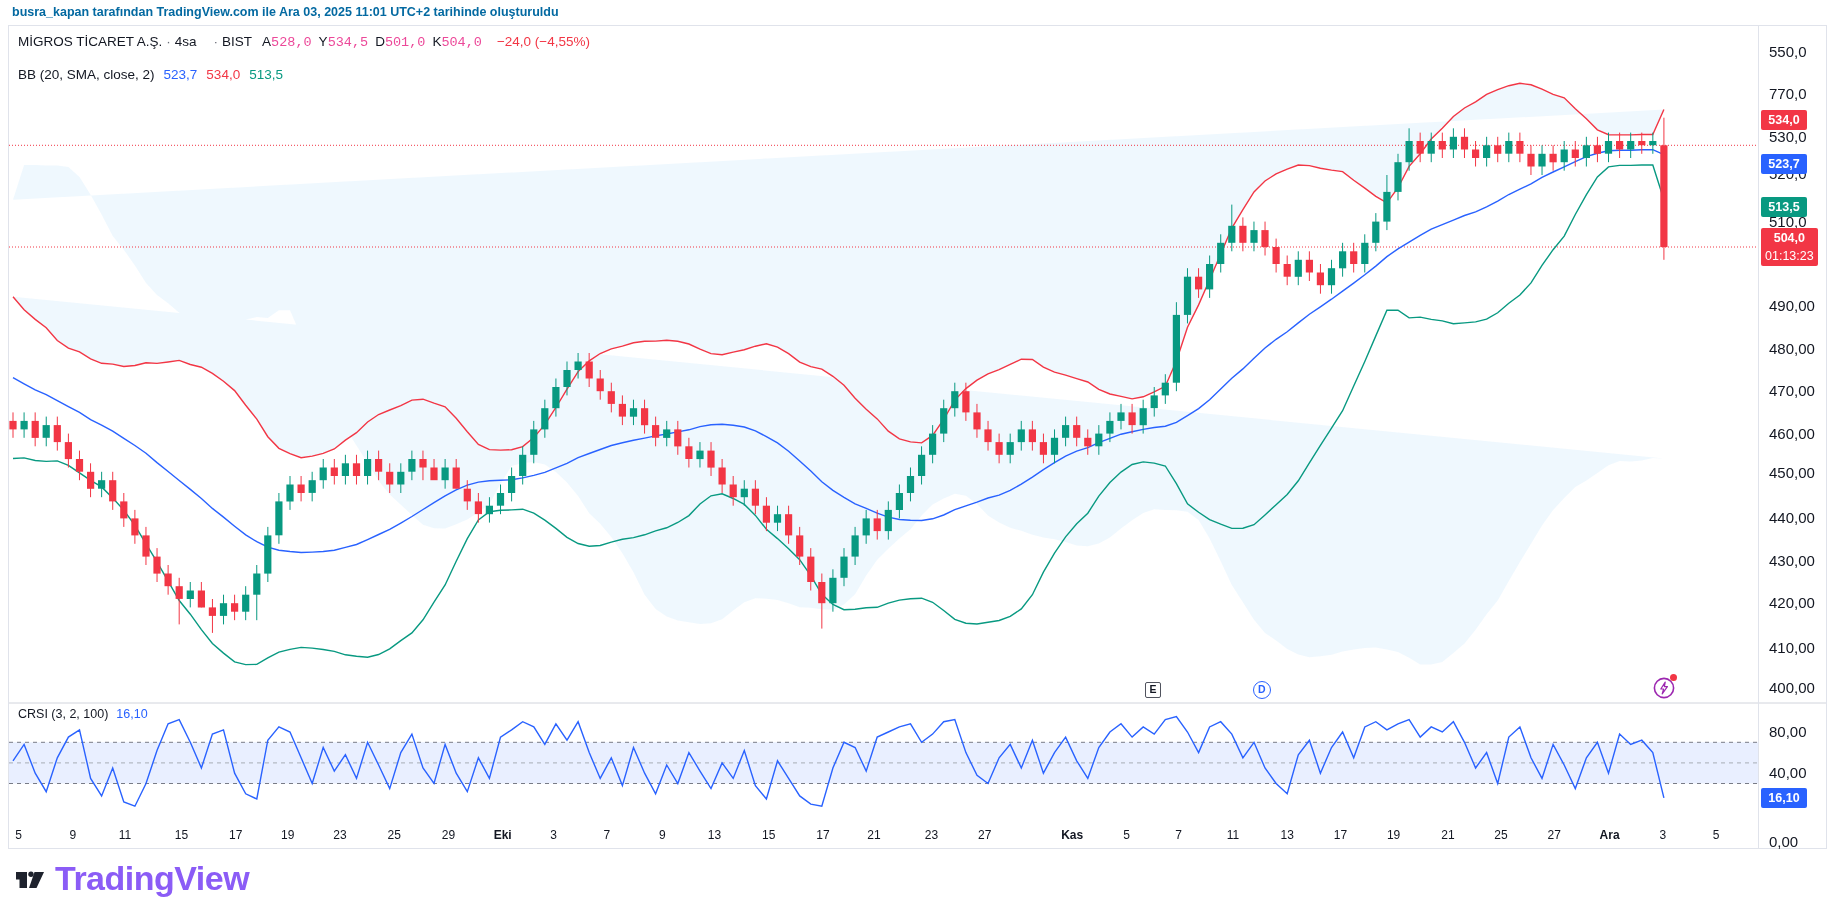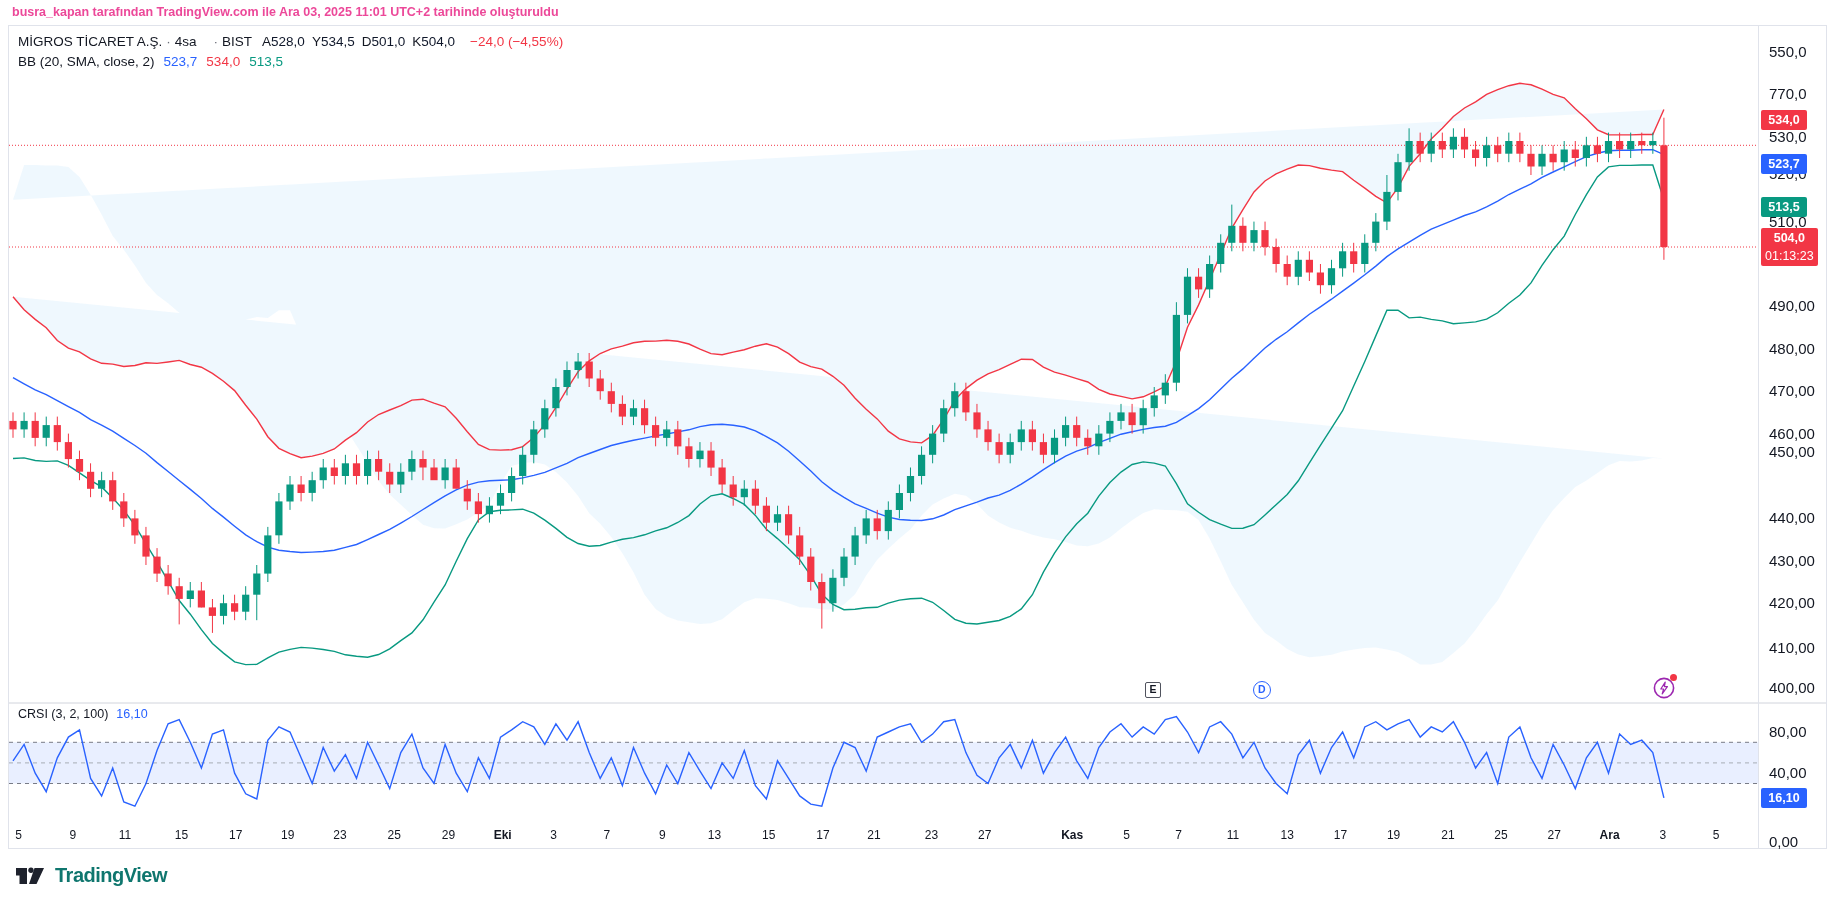--- a/index.html
+++ b/index.html
@@ -4,40 +4,40 @@
 <style>
   html,body{margin:0;padding:0;}
   body{
     width:1835px;height:909px;position:relative;overflow:hidden;
     background:#ffffff;color:#131722;
     font-family:"Liberation Sans","DejaVu Sans",sans-serif;
     -webkit-font-smoothing:antialiased;
   }
   .attribution{
     position:absolute;left:12px;top:5px;
-    font-size:12.5px;font-weight:700;color:#ec4899;white-space:nowrap;
+    font-size:12.5px;font-weight:700;color:#0369a1;white-space:nowrap;
   }
   .frame{
     position:absolute;left:8px;top:25px;width:1819px;height:824px;
     border:1px solid #e0e3eb;box-sizing:border-box;background:#fff;
   }
   #plot{position:absolute;left:0;top:0;}
   #plot text{font-family:"Liberation Sans","DejaVu Sans",sans-serif;}
   .legend{
     position:absolute;left:9px;top:6px;z-index:6;white-space:nowrap;
     font-size:13.5px;line-height:20px;
   }
   .legend .sep{color:#6a6d78;margin:0 4px;}
   .legend .itv{margin-right:13px;}
   .ohlc{margin-left:10px;}
   .ohlc .pair{margin-right:7px;}
   .ohlc .ltr{color:#131722;}
-  .val-red{color:#0f172a;}
+  .val-red{color:#ec4899;font-family:Liberation Mono, monospace;}
   .chg{color:#f23645;margin-left:8px;}
-  .row2{margin-top:0px;}
+  .row2{margin-top:12px;}
   .row2 .bbv{margin-left:9px;}
   .bb-basis{color:#2962ff;}
   .bb-upper{color:#f23645;}
   .bb-lower{color:#089981;}
   .crsi-legend{
     position:absolute;left:9px;top:681px;z-index:6;font-size:12.5px;white-space:nowrap;
   }
   .crsi-legend .cval{color:#2962ff;margin-left:8px;}
   .price-axis{position:absolute;left:0;top:0;width:1817px;height:822px;z-index:5;pointer-events:none;}
   .ptick{
@@ -50,21 +50,21 @@
   }
   .pbadge .sub{display:block;font-weight:400;}
   .marker{position:absolute;z-index:7;background:#fff;box-sizing:border-box;text-align:center;}
   .marker-square{width:16px;height:16px;border:1.5px solid #50535e;border-radius:2px;
     font-size:10.5px;font-weight:700;color:#131722;line-height:13px;}
   .marker-circle{width:18px;height:18px;border:1.5px solid #2962ff;border-radius:50%;
     font-size:10.5px;font-weight:700;color:#2962ff;line-height:15px;}
   .marker-flash{width:24px;height:24px;border-radius:50%;}
   .flash-dot{position:absolute;right:-1px;top:-2px;width:7px;height:7px;border-radius:50%;background:#f23645;}
   .logo{position:absolute;left:14px;top:859px;display:flex;align-items:center;gap:9px;z-index:3;}
-  .logo-text{font-size:20px;font-weight:700;color:#0f766e;letter-spacing:-0.5px;}
+  .logo-text{font-size:34px;font-weight:700;color:#8b5cf6;letter-spacing:-0.5px;}
 </style>
 </head>
 <body>
 
 <div class="attribution">busra_kapan tarafından TradingView.com ile Ara 03, 2025 11:01 UTC+2 tarihinde oluşturuldu</div>
 
 <div class="frame">
   <svg id="plot" width="1817" height="822" viewBox="0 0 1817 822">
       <path d="M4.0,270.8 15.1,283.7 26.2,293.4 37.2,301.8 48.3,314.5 59.4,322.1 70.5,325.9 81.6,332.8 92.6,337.3 103.7,338.1 114.8,340.5 125.9,339.5 137.0,336.8 148.0,337.4 159.1,336.0 170.2,334.4 181.3,338.5 192.4,341.2 203.4,347.4 214.5,355.2 225.6,364.6 236.7,379.2 247.8,393.1 258.8,410.7 269.9,422.3 281.0,427.6 292.1,431.7 303.2,430.1 314.2,427.4 325.3,423.0 336.4,414.1 347.5,406.7 358.6,396.0 369.6,388.5 380.7,384.0 391.8,379.6 402.9,374.1 414.0,373.2 425.0,377.2 436.1,380.8 447.2,392.2 458.3,405.7 469.4,418.4 480.4,423.6 491.5,424.1 502.6,423.7 513.7,420.6 524.8,411.6 535.8,398.6 546.9,381.5 558.0,363.2 569.1,345.6 580.2,334.9 591.2,327.5 602.3,322.9 613.4,320.1 624.5,316.8 635.6,315.3 646.6,315.1 657.7,314.3 668.8,315.3 679.9,318.0 691.0,323.2 702.0,327.6 713.1,328.7 724.2,326.1 735.3,323.7 746.4,320.2 757.4,317.8 768.5,321.2 779.6,327.6 790.7,336.1 801.8,340.6 812.8,343.1 823.9,350.3 835.0,359.2 846.1,372.2 857.2,383.2 868.2,392.9 879.3,405.1 890.4,412.8 901.5,415.9 912.6,416.9 923.6,409.4 934.7,393.5 945.8,374.1 956.9,362.6 968.0,354.1 979.0,347.8 990.1,343.7 1001.2,338.4 1012.3,333.2 1023.4,333.5 1034.4,341.1 1045.5,346.1 1056.6,349.2 1067.7,352.7 1078.8,356.0 1089.8,363.3 1100.9,368.0 1112.0,370.4 1123.1,372.9 1134.2,370.8 1145.2,365.8 1156.3,360.3 1167.4,335.0 1178.5,301.3 1189.6,278.9 1200.6,253.7 1211.7,228.0 1222.8,202.1 1233.9,183.7 1245.0,165.9 1256.0,155.0 1267.1,147.8 1278.2,143.2 1289.3,139.0 1300.4,139.6 1311.4,142.3 1322.5,144.1 1333.6,145.6 1344.7,154.2 1355.8,162.1 1366.8,170.4 1377.9,176.9 1389.0,161.7 1400.1,140.4 1411.2,127.7 1422.2,113.0 1433.3,102.2 1444.4,90.5 1455.5,82.0 1466.6,75.8 1477.6,68.3 1488.7,63.7 1499.8,59.7 1510.9,57.3 1522.0,58.8 1533.0,63.2 1544.1,68.3 1555.2,71.8 1566.3,82.7 1577.4,92.8 1588.4,103.8 1599.5,108.7 1610.6,108.9 1621.7,108.9 1632.8,108.5 1643.8,108.5 1654.9,83.5 L4.0,173.7 15.1,139.0 26.2,139.0 37.2,139.4 48.3,139.4 59.4,140.9 70.5,150.9 81.6,168.7 92.6,188.5 103.7,210.1 114.8,223.7 125.9,239.4 137.0,256.9 148.0,269.0 159.1,277.3 170.2,286.8 181.3,293.2 192.4,295.9 203.4,296.9 214.5,297.8 225.6,294.9 236.7,293.4 247.8,291.1 258.8,291.9 269.9,284.2 281.0,284.3 292.1,309.9 303.2,335.5 314.2,360.0 325.3,384.7 336.4,402.2 347.5,419.4 358.6,436.9 369.6,454.8 380.7,468.5 391.8,478.7 402.9,488.9 414.0,498.7 425.0,502.2 436.1,502.4 447.2,498.2 458.3,493.6 469.4,486.3 480.4,477.9 491.5,457.7 502.6,440.0 513.7,437.1 524.8,435.9 535.8,438.5 546.9,446.1 558.0,456.6 569.1,470.1 580.2,487.2 591.2,497.7 602.3,510.9 613.4,527.2 624.5,546.2 635.6,568.7 646.6,582.9 657.7,590.4 668.8,594.5 679.9,596.3 691.0,598.0 702.0,597.2 713.1,593.3 724.2,584.5 735.3,576.3 746.4,572.2 757.4,572.7 768.5,574.1 779.6,577.2 790.7,581.3 801.8,581.7 812.8,583.3 823.9,583.7 835.0,578.5 846.1,568.3 857.2,549.6 868.2,533.7 879.3,522.8 890.4,512.6 901.5,503.3 912.6,489.4 923.6,478.4 934.7,472.5 945.8,467.8 956.9,469.8 968.0,478.0 979.0,489.6 990.1,496.5 1001.2,501.8 1012.3,504.8 1023.4,508.8 1034.4,511.6 1045.5,513.3 1056.6,516.1 1067.7,519.5 1078.8,520.2 1089.8,517.5 1100.9,511.4 1112.0,502.4 1123.1,494.2 1134.2,487.1 1145.2,483.2 1156.3,483.9 1167.4,484.3 1178.5,485.7 1189.6,493.9 1200.6,512.6 1211.7,535.3 1222.8,559.0 1233.9,576.2 1245.0,593.8 1256.0,606.9 1267.1,614.6 1278.2,622.9 1289.3,628.5 1300.4,631.2 1311.4,630.2 1322.5,628.8 1333.6,625.4 1344.7,623.5 1355.8,622.1 1366.8,621.4 1377.9,623.4 1389.0,626.1 1400.1,631.8 1411.2,638.4 1422.2,638.6 1433.3,635.9 1444.4,627.1 1455.5,617.5 1466.6,603.7 1477.6,588.2 1488.7,574.5 1499.8,555.1 1510.9,535.9 1522.0,517.8 1533.0,499.4 1544.1,484.1 1555.2,472.0 1566.3,460.9 1577.4,454.4 1588.4,446.9 1599.5,439.3 1610.6,434.9 1621.7,435.4 1632.8,434.5 1643.8,431.9 1654.9,432.5 Z" fill="rgba(33,150,243,0.07)" stroke="none"></path>
       <line x1="0" x2="1749" y1="119.3" y2="119.3" stroke="#f23645" stroke-width="1" stroke-dasharray="1 2"></line>
@@ -433,21 +433,21 @@
   <div class="price-axis" id="price-axis">
       <div class="ptick" style="top: 18px;">550,0</div>
       <div class="ptick" style="top: 60.4px;">770,0</div>
       <div class="ptick" style="top: 102.8px;">530,0</div>
       <div class="ptick" style="top: 140px;">520,0</div>
       <div class="ptick" style="top: 187.6px;">510,0</div>
       <div class="ptick" style="top: 272.4px;">490,00</div>
       <div class="ptick" style="top: 314.8px;">480,00</div>
       <div class="ptick" style="top: 357.2px;">470,00</div>
       <div class="ptick" style="top: 399.6px;">460,00</div>
-      <div class="ptick" style="top: 418px;">450,00</div>
+      <div class="ptick" style="top: 439px;">450,00</div>
       <div class="ptick" style="top: 484.4px;">440,00</div>
       <div class="ptick" style="top: 526.8px;">430,00</div>
       <div class="ptick" style="top: 569.2px;">420,00</div>
       <div class="ptick" style="top: 614px;">410,00</div>
       <div class="ptick" style="top: 654px;">400,00</div>
       <div class="ptick" style="top: 698px;">80,00</div>
       <div class="ptick" style="top: 739.2px;">40,00</div>
       <div class="ptick" style="top: 808px;">0,00</div>
       <div class="pbadge" style="background: rgb(242, 54, 69); top: 83.84px;">534,0</div>
       <div class="pbadge" style="background: rgb(41, 98, 255); top: 127.512px;">523,7</div>

